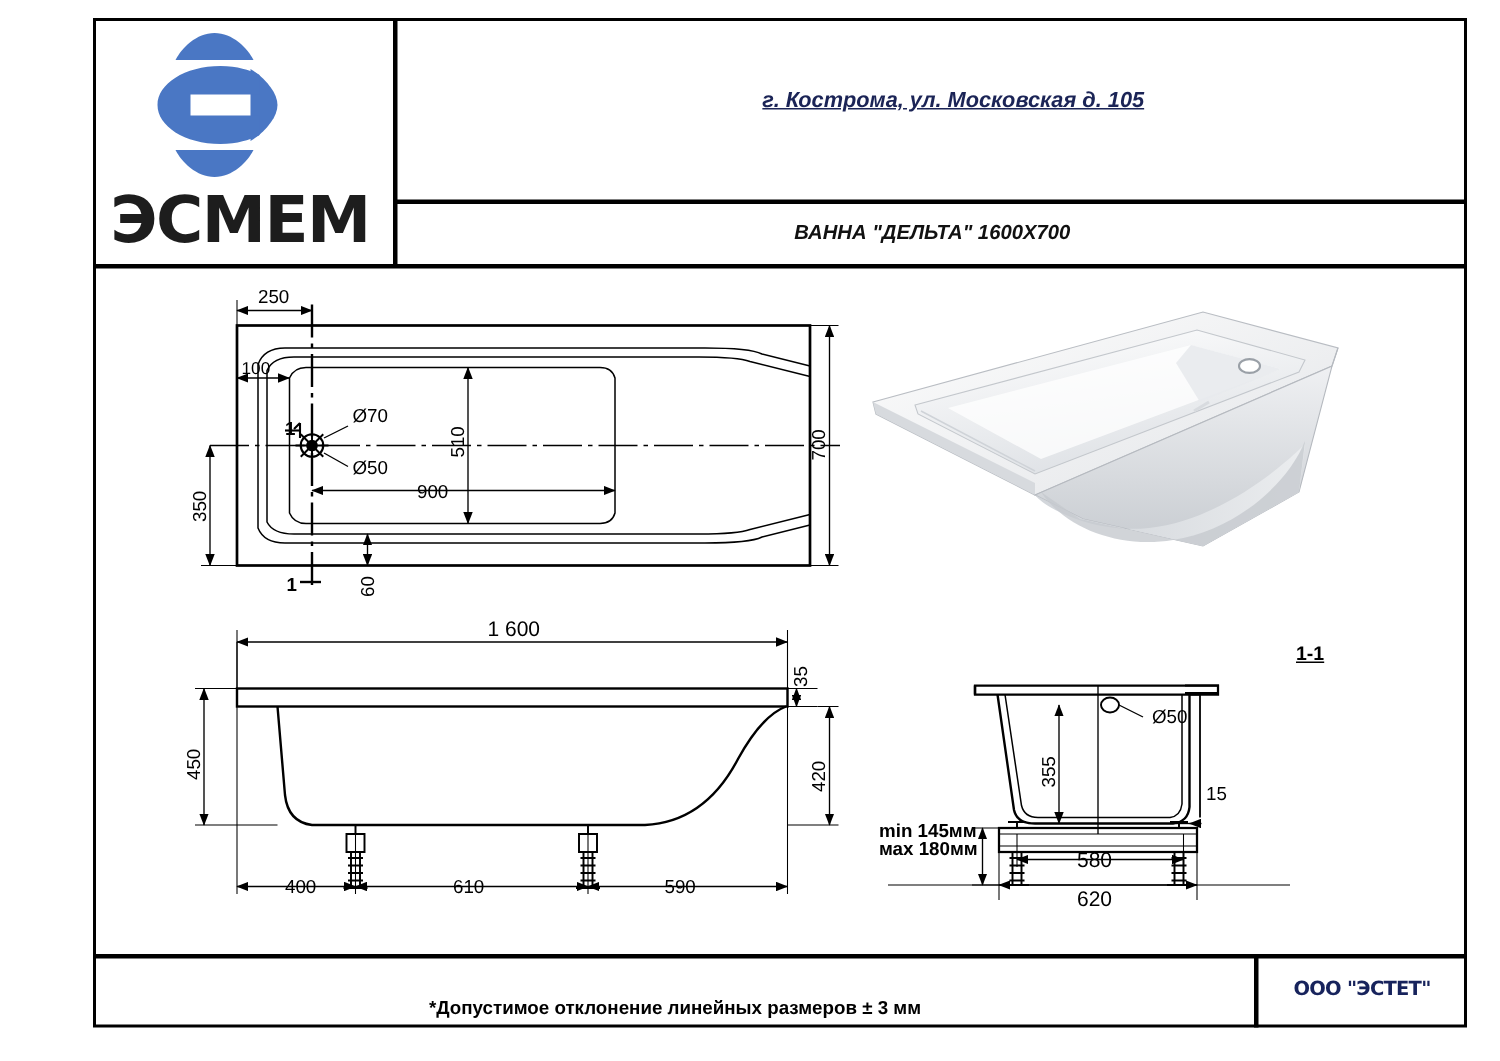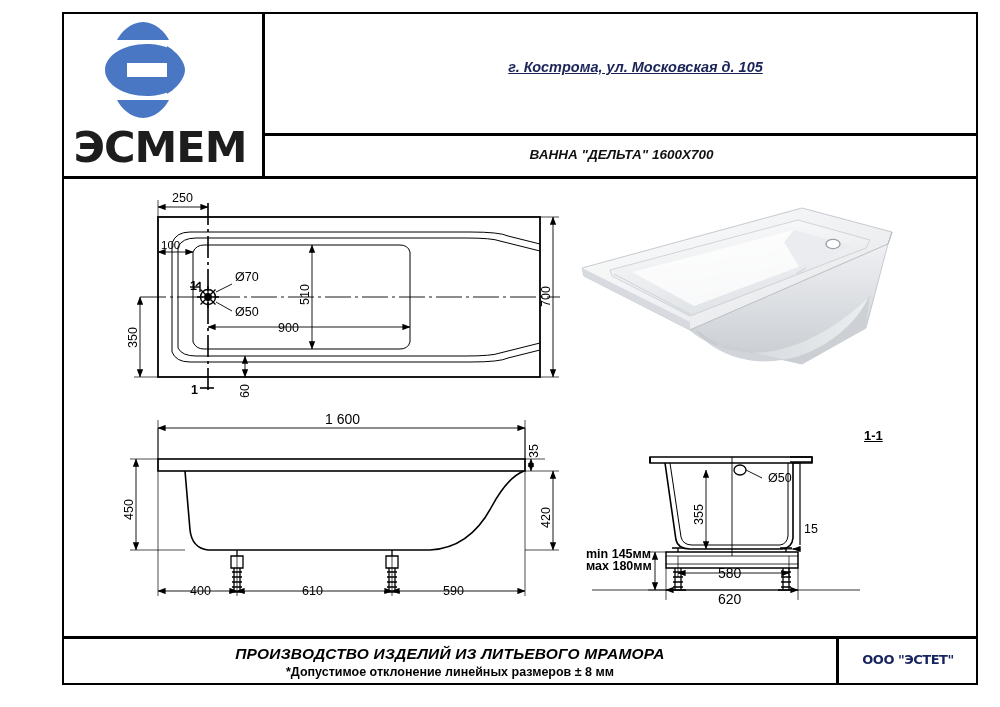--- a/index.html
+++ b/index.html
@@ -297,20 +297,19 @@
       <text class="t" transform="translate(703,525) rotate(-90)">355</text>
       <text class="t" x="804" y="533">15</text>
       <text class="t-b" x="586" y="558">min 145мм</text>
       <text class="t-b" x="586" y="570">мах 180мм</text>
       <text class="t-big" x="718" y="578">580</text>
       <text class="t-big" x="718" y="604">620</text>
     </g>
   </svg>
 
   <div id="foot-main">
-    <div id="foot-l1">ПРОИЗВОДСТВО ИЗДЕЛИЙ ИЗ ЛИТЬЕВОГО МРАМОРА</div>
-    <div id="foot-l2">*Допустимое отклонение линейных размеров  ± 8 мм</div>
+    <div id="foot-l2">*Допустимое отклонение линейных размеров  ± 3 мм</div>
   </div>
   <div id="foot-logo">
     <div id="foot-logo-text">ООО "ЭСТЕТ"</div>
   </div>
 
 </div>
 
 </body></html>

